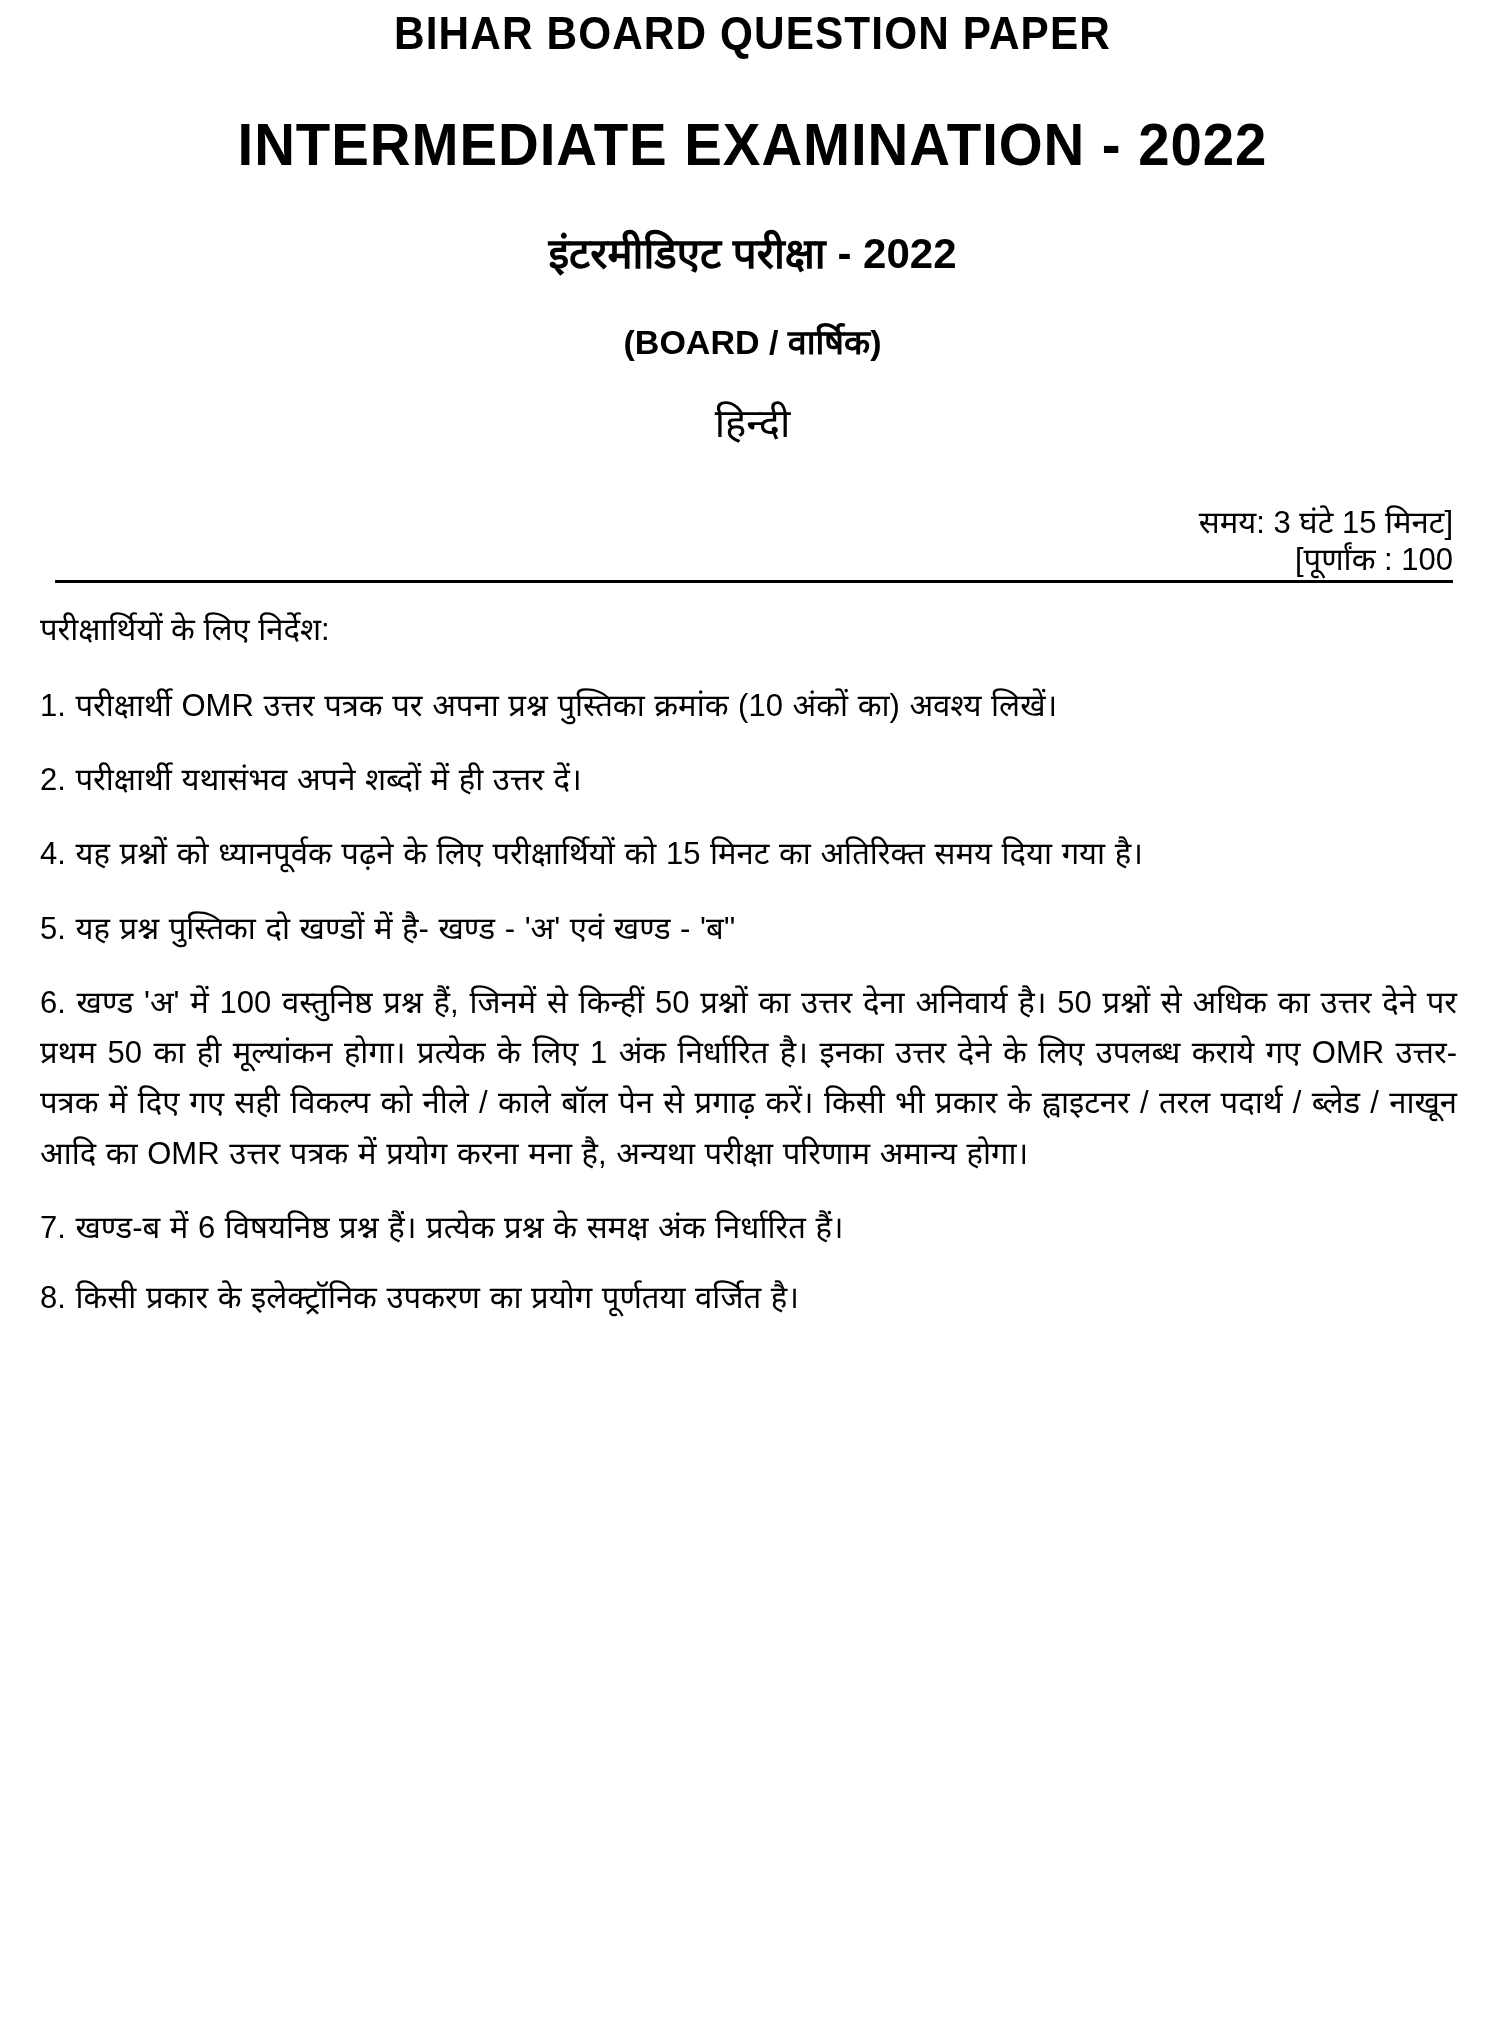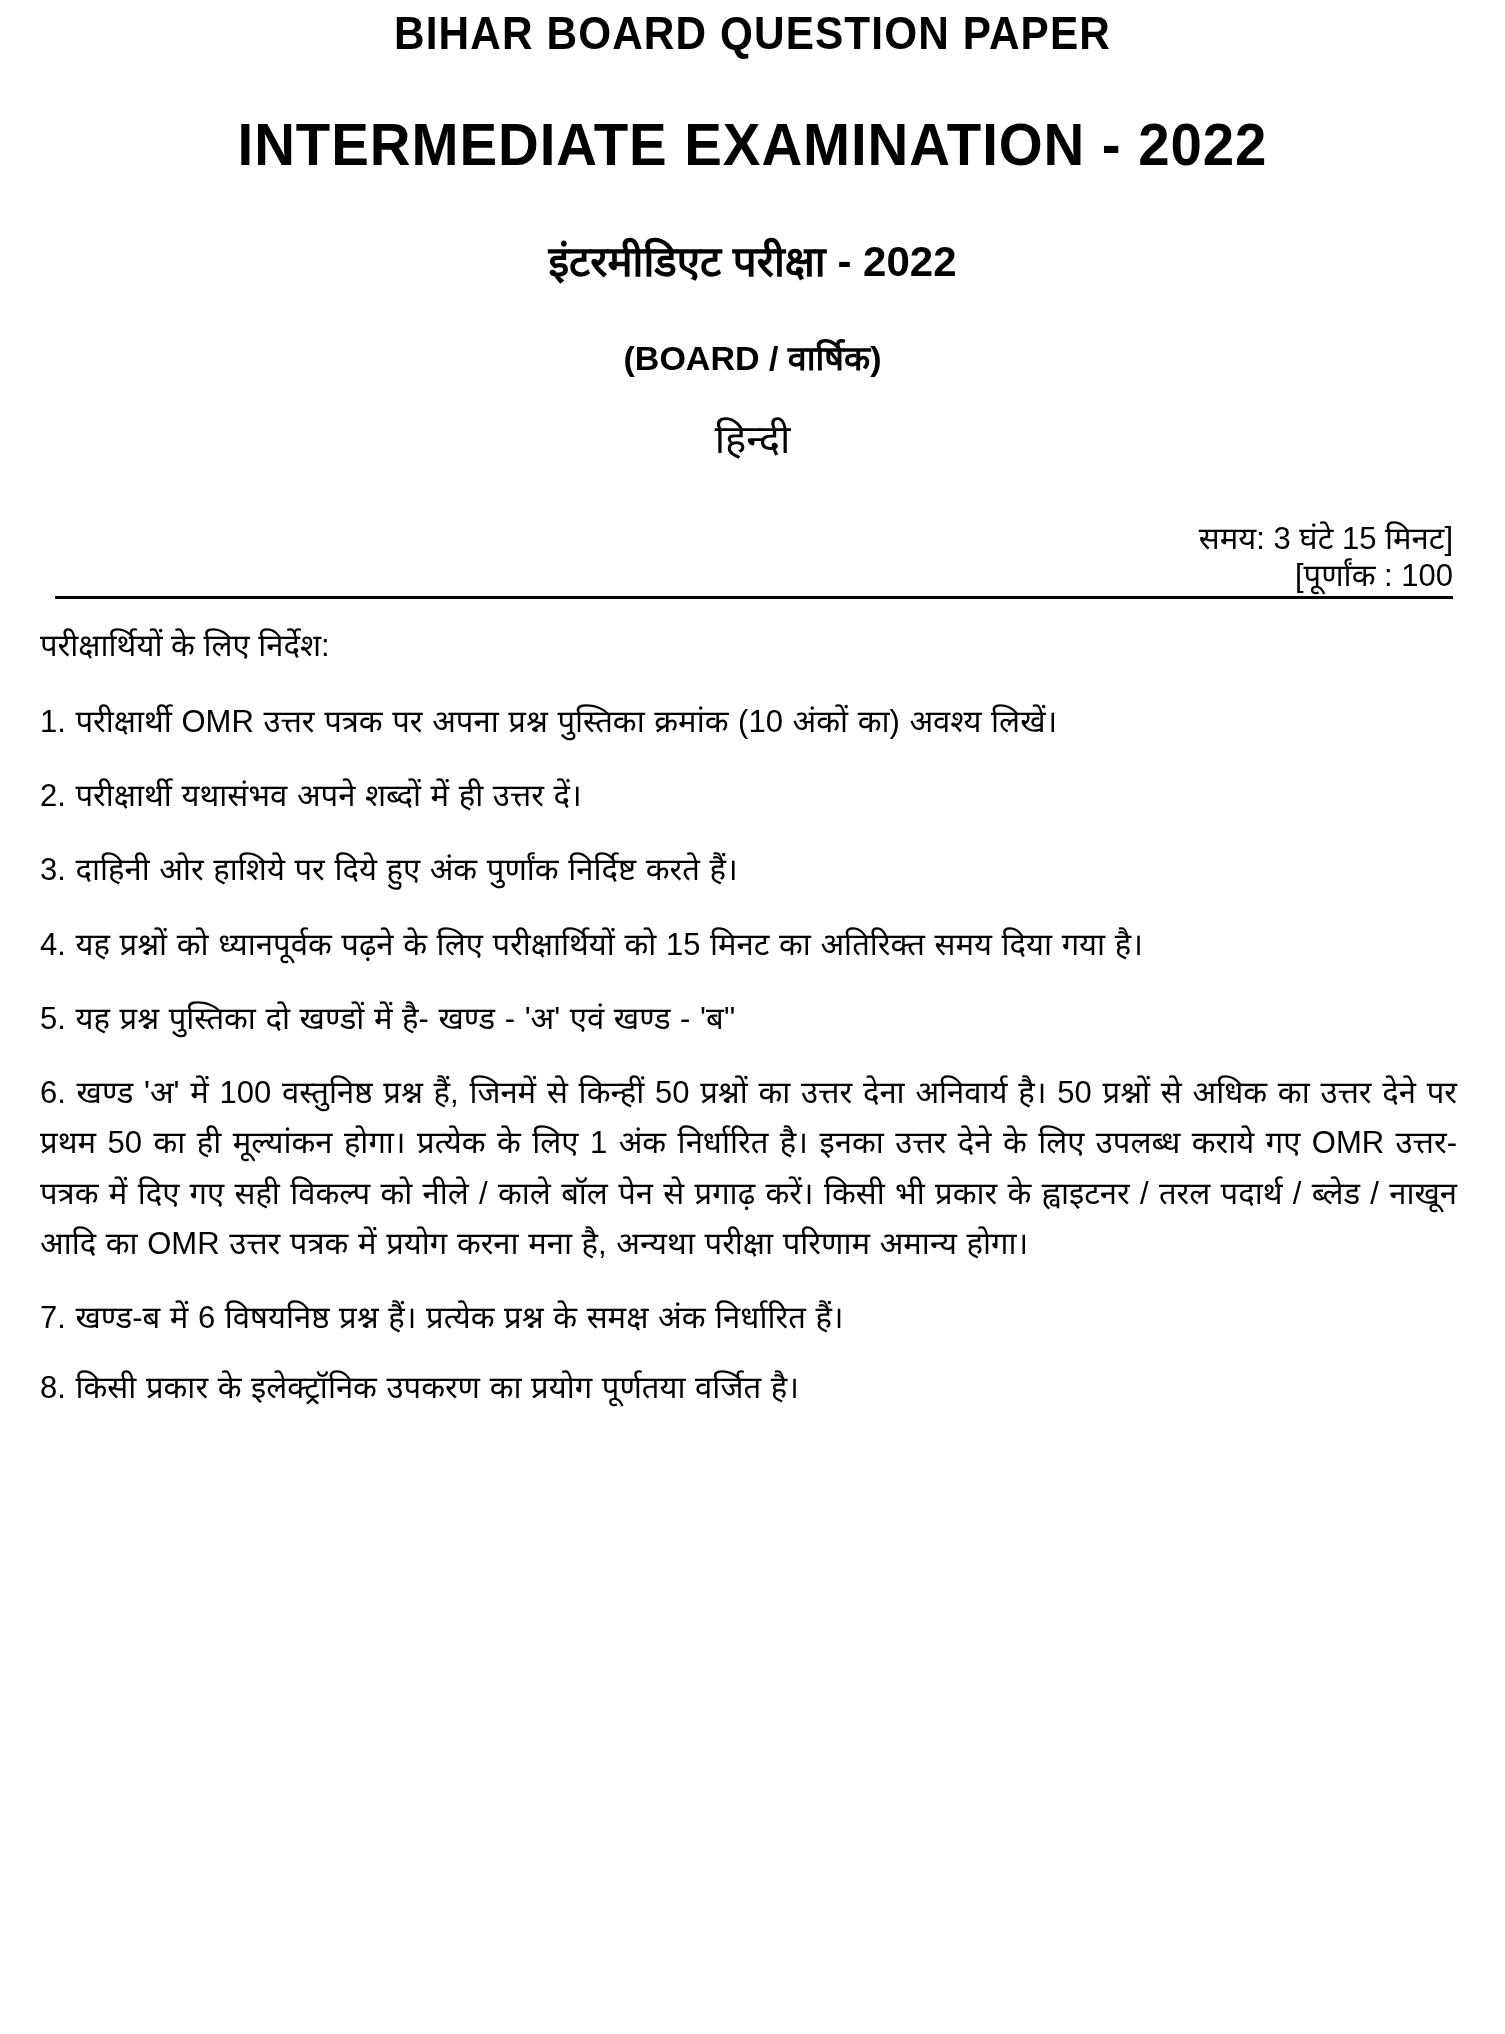--- a/index.html
+++ b/index.html
@@ -47,21 +47,21 @@
     margin: 0;
     padding-top: 59px;
     transform: scaleX(0.94);
   }
 
   .title-exam-hi {
     font-family: "Liberation Sans", "DejaVu Sans", sans-serif;
     font-weight: bold;
     font-size: 42px;
     line-height: 1;
-    margin: 8px;
+    margin: 0;
     padding-top: 58px;
   }
 
   .title-annual {
     font-family: "Liberation Sans", "DejaVu Sans", sans-serif;
     font-weight: bold;
     font-size: 34px;
     line-height: 1;
     margin: 0;
     padding-top: 50px;
@@ -147,21 +147,20 @@
     <span class="meta-right">[पूर्णांक : 100</span>
   </div>
 
   <div class="instr-wrap">
     <p class="instr-head">परीक्षार्थियों के लिए निर्देश:</p>
 
     <p class="instr-item just">1. परीक्षार्थी OMR उत्तर पत्रक पर अपना प्रश्न पुस्तिका क्रमांक (10 अंकों का) अवश्य लिखें।</p>
 
     <p class="instr-item">2. परीक्षार्थी यथासंभव अपने शब्दों में ही उत्तर दें।</p>
 
-    <p class="instr-item">3. दाहिनी ओर हाशिये पर दिये हुए अंक पुर्णांक निर्दिष्ट करते हैं।</p>
 
     <p class="instr-item just">4. यह प्रश्नों को ध्यानपूर्वक पढ़ने के लिए परीक्षार्थियों को 15 मिनट का अतिरिक्त समय दिया गया है।</p>
 
     <p class="instr-item">5. यह प्रश्न पुस्तिका दो खण्डों में है- खण्ड - 'अ' एवं खण्ड - 'ब''</p>
 
     <p class="instr-item just">6. खण्ड 'अ' में 100 वस्तुनिष्ठ प्रश्न हैं, जिनमें से किन्हीं 50 प्रश्नों का उत्तर देना अनिवार्य है। 50 प्रश्नों से अधिक का उत्तर देने पर प्रथम 50 का ही मूल्यांकन होगा। प्रत्येक के लिए 1 अंक निर्धारित है। इनका उत्तर देने के लिए उपलब्ध कराये गए OMR उत्तर-पत्रक में दिए गए सही विकल्प को नीले / काले बॉल पेन से प्रगाढ़ करें। किसी भी प्रकार के ह्वाइटनर / तरल पदार्थ / ब्लेड / नाखून आदि का OMR उत्तर पत्रक में प्रयोग करना मना है, अन्यथा परीक्षा परिणाम अमान्य होगा।</p>
 
     <p class="instr-item">7. खण्ड-ब में 6 विषयनिष्ठ प्रश्न हैं। प्रत्येक प्रश्न के समक्ष अंक निर्धारित हैं।</p>
 
     <p class="instr-item tight">8. किसी प्रकार के इलेक्ट्रॉनिक उपकरण का प्रयोग पूर्णतया वर्जित है।</p>

